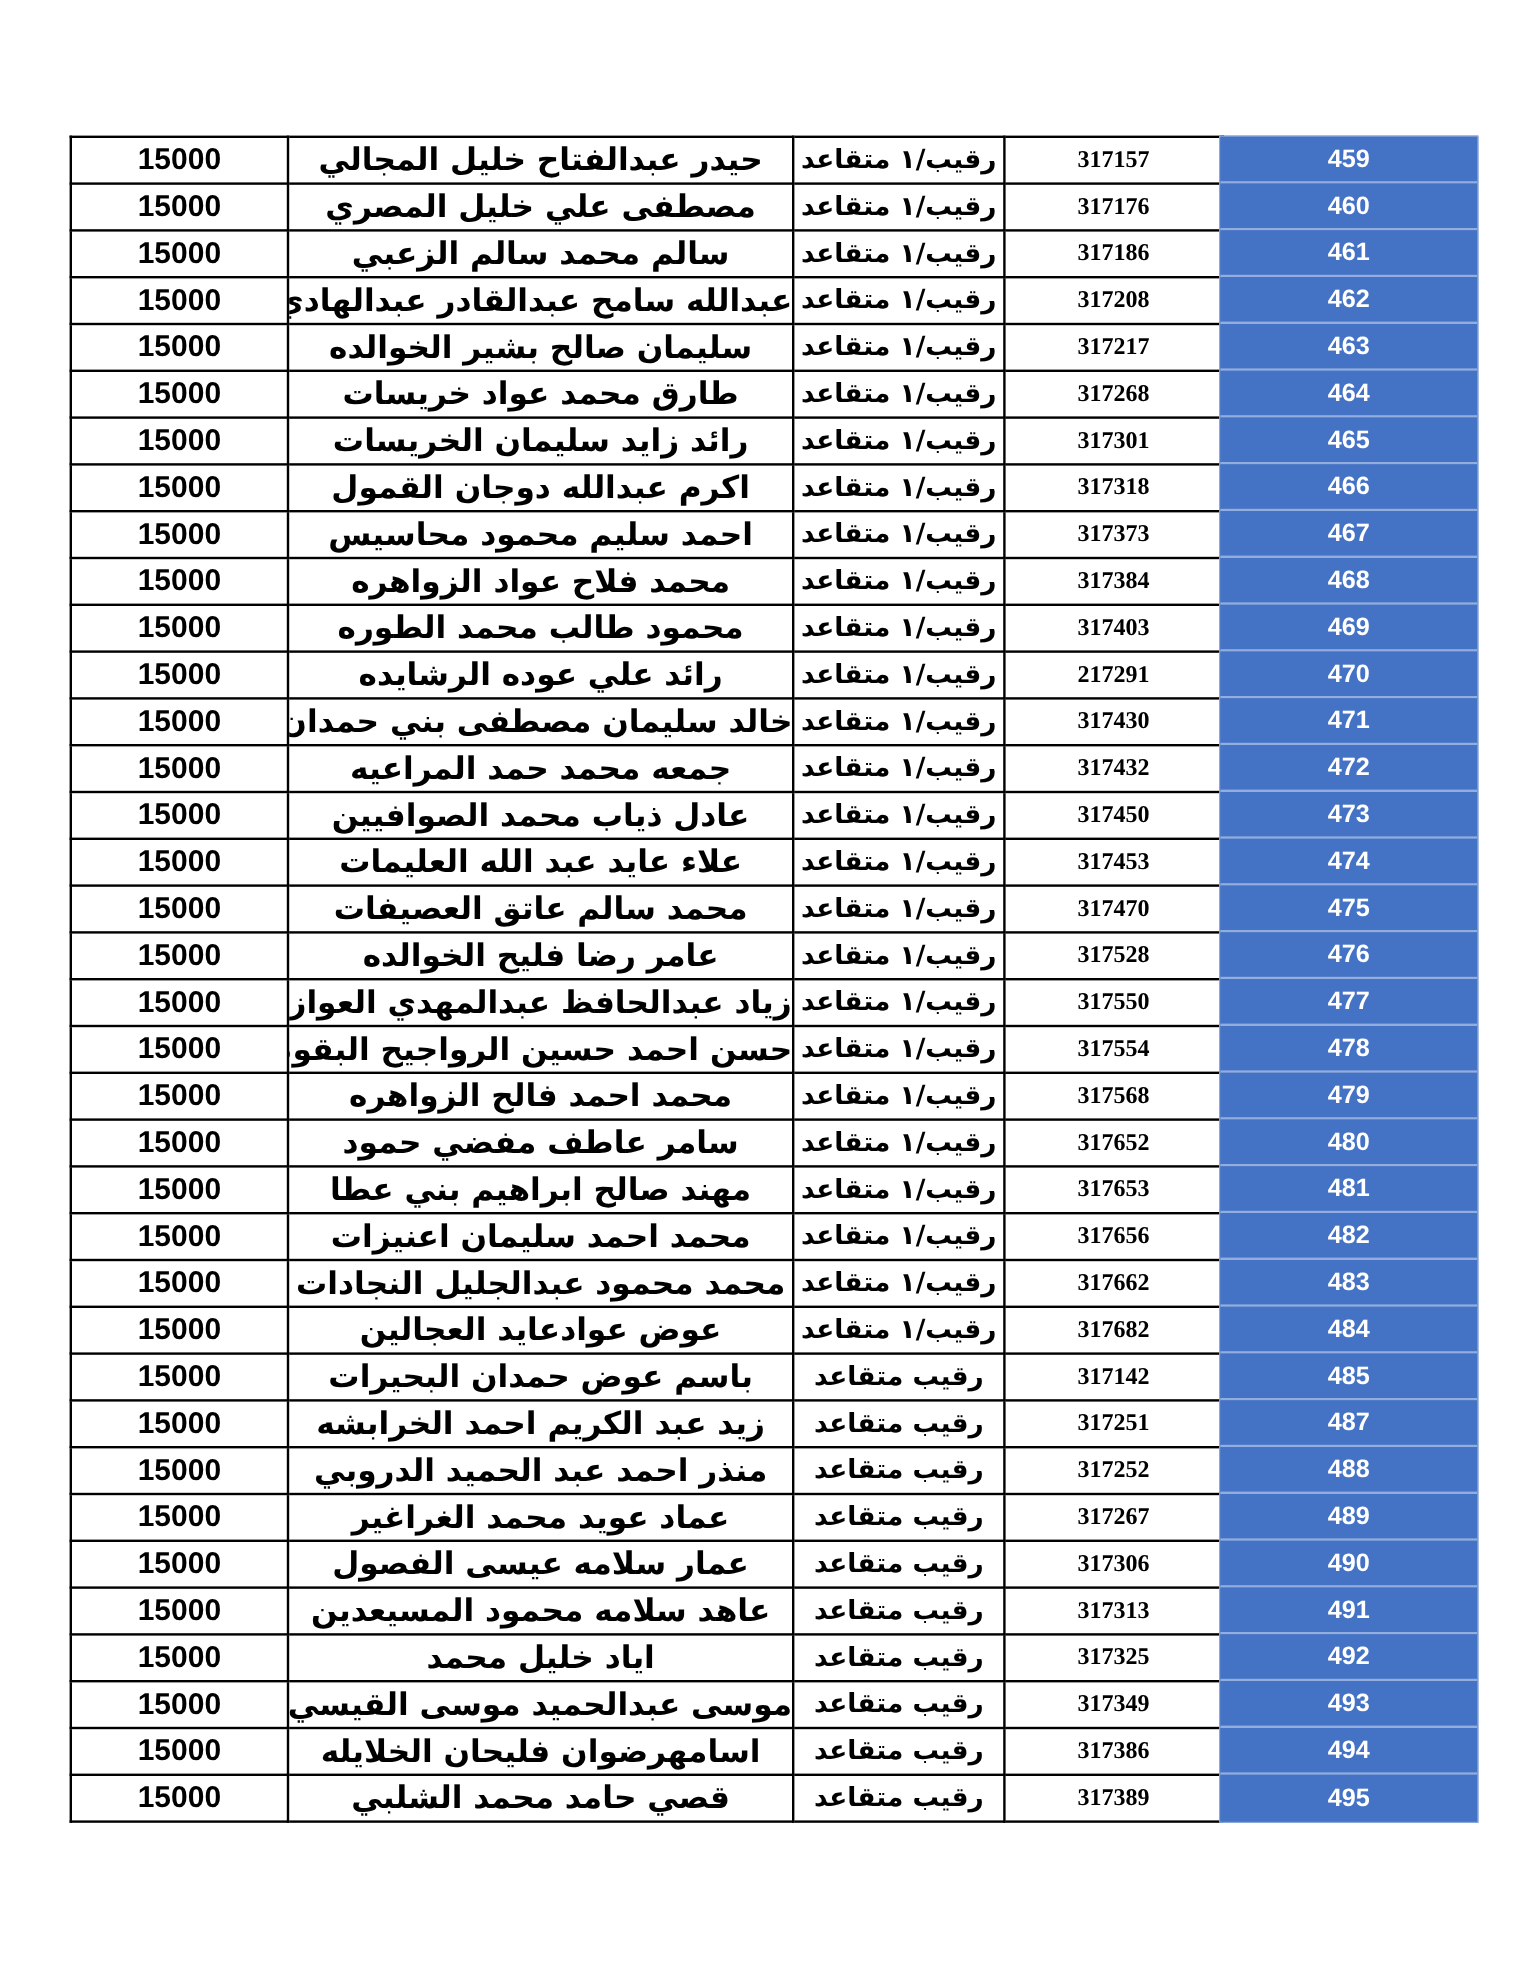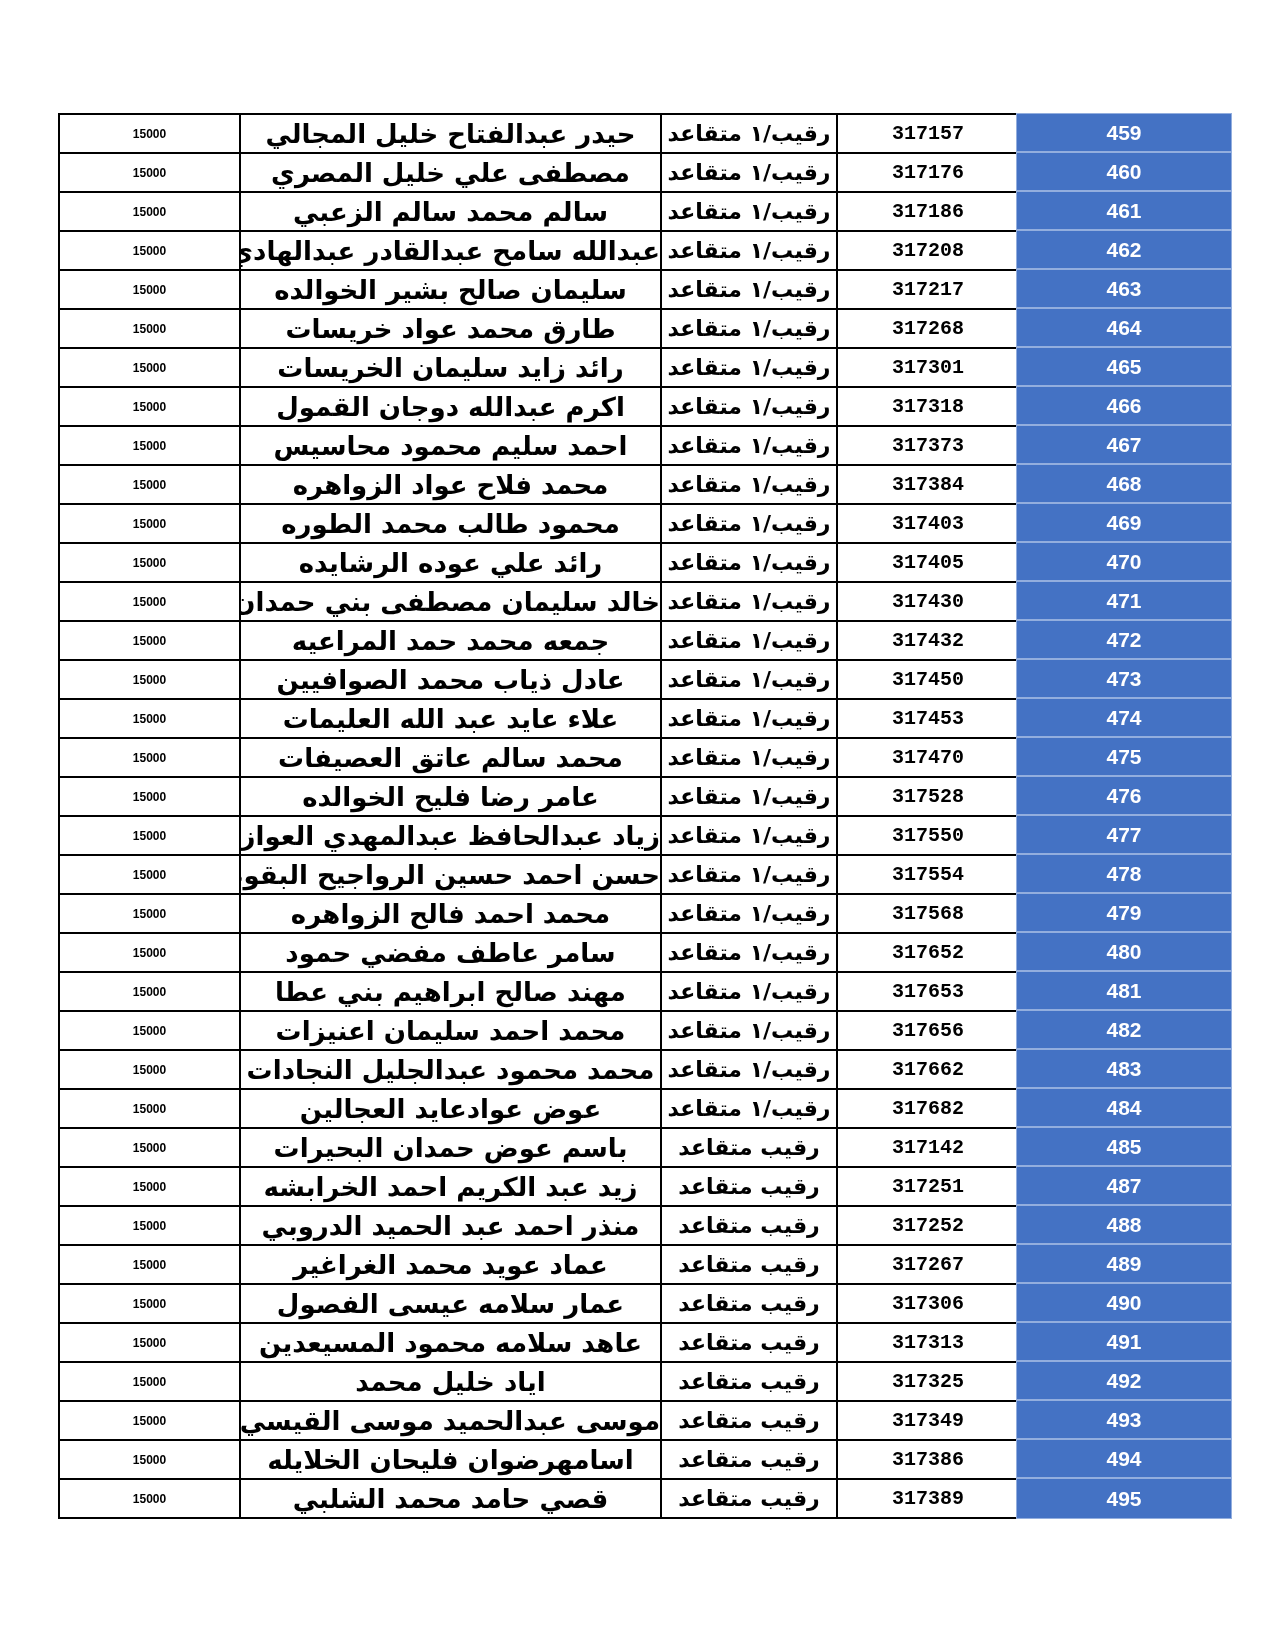--- a/index.html
+++ b/index.html
@@ -29,24 +29,24 @@
     border: 2px solid #000000;
     height: 37px;
     padding: 0;
     text-align: center;
     vertical-align: middle;
     font-weight: bold;
     color: #000000;
     overflow: hidden;
     white-space: nowrap;
   }
-  td.amount-cell { width: 179px; font-size: 12px; font-family: "Liberation Sans", "DejaVu Sans", sans-serif; }
+  td.amount-cell { width: 179px; font-size: 25px; font-family: "Liberation Sans", "DejaVu Sans", sans-serif; }
   td.name-cell   { width: 419px; font-size: 26px; direction: rtl; }
   td.rank-cell   { width: 174px; font-size: 22px; direction: rtl; }
-  td.serial-cell { width: 180px; font-size: 20px; font-family: Liberation Mono, monospace; margin-left: 46px; }
+  td.serial-cell { width: 180px; font-size: 20px; font-family: Liberation Serif, serif; margin-left: 46px; }
   .index-col {
     position: absolute;
     left: 1016px;
     top: 113px;
     width: 216px;
     height: 1406px;
     display: grid;
     grid-template-rows: repeat(36, 1fr);
     border: 1px solid var(--index-divider, #93aede);
     box-sizing: border-box;
@@ -135,21 +135,21 @@
         <tr>
           <td class="amount-cell">15000</td>
           <td class="name-cell">محمود طالب محمد الطوره</td>
           <td class="rank-cell">رقيب/١ متقاعد</td>
           <td class="serial-cell">317403</td>
         </tr>
         <tr>
           <td class="amount-cell">15000</td>
           <td class="name-cell">رائد علي عوده الرشايده</td>
           <td class="rank-cell">رقيب/١ متقاعد</td>
-          <td class="serial-cell">317405</td>
+          <td class="serial-cell">217291</td>
         </tr>
         <tr>
           <td class="amount-cell">15000</td>
           <td class="name-cell">خالد سليمان مصطفى بني حمدان</td>
           <td class="rank-cell">رقيب/١ متقاعد</td>
           <td class="serial-cell">317430</td>
         </tr>
         <tr>
           <td class="amount-cell">15000</td>
           <td class="name-cell">جمعه محمد حمد المراعيه</td>

